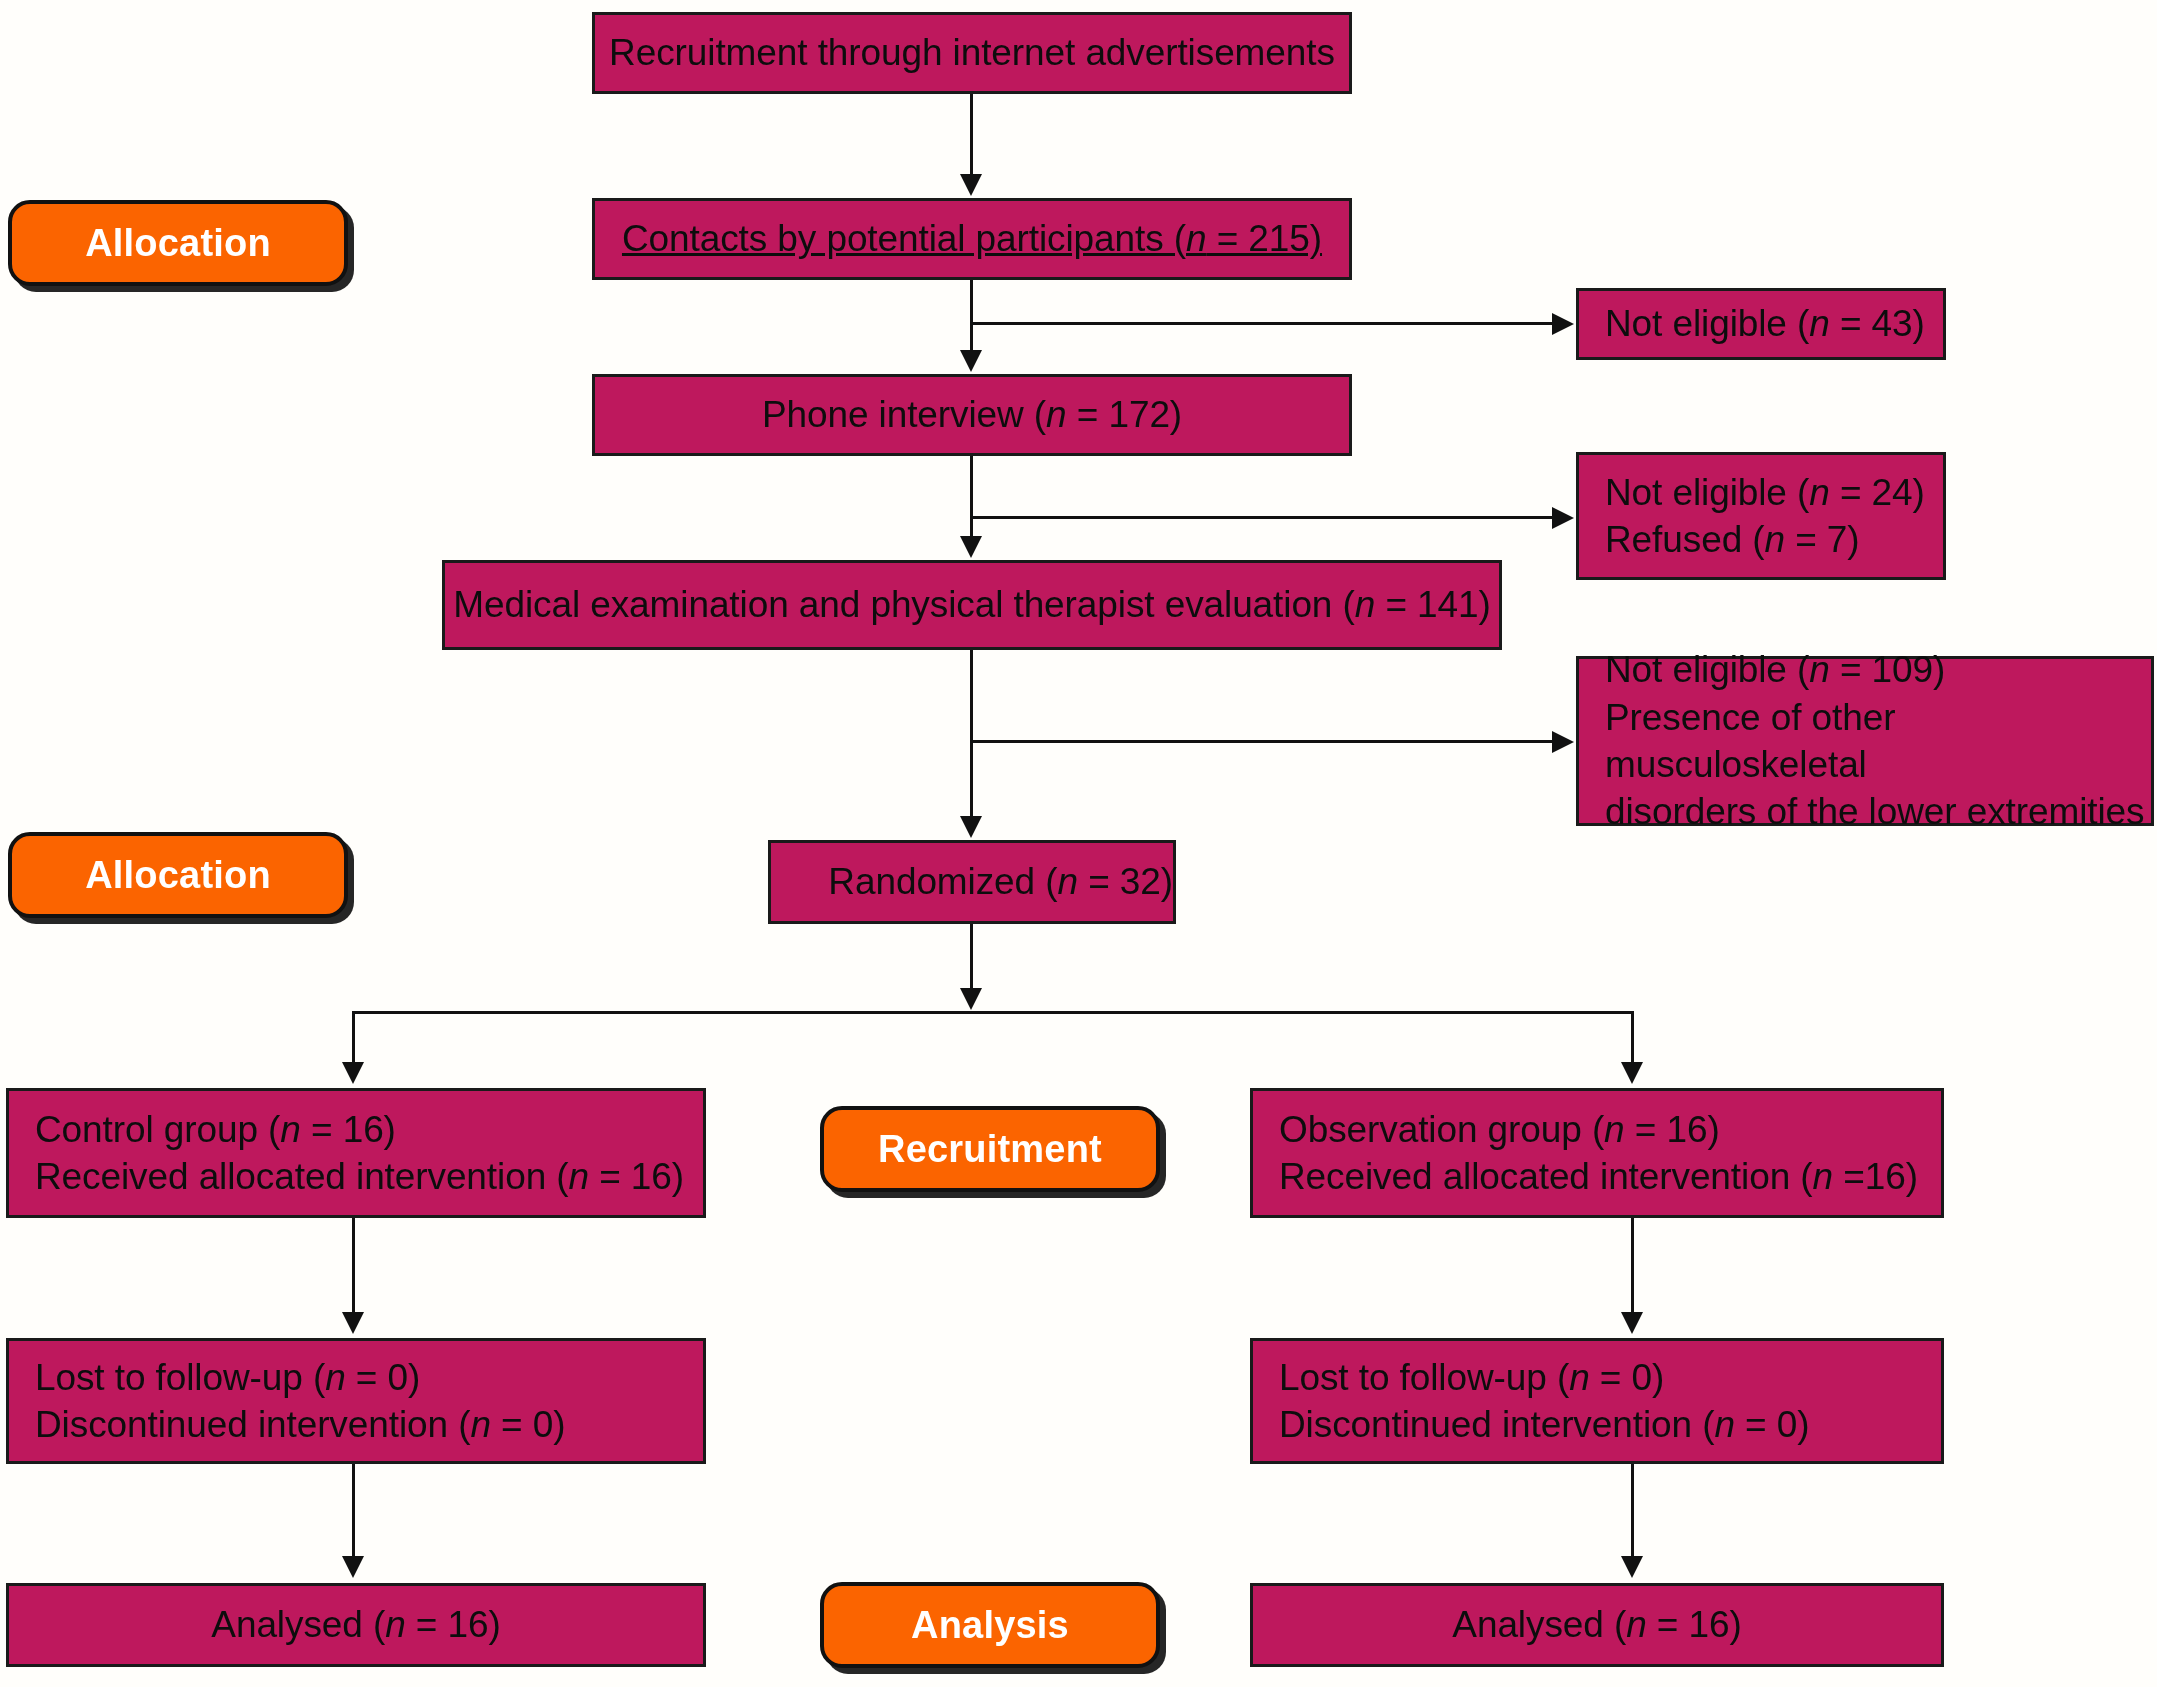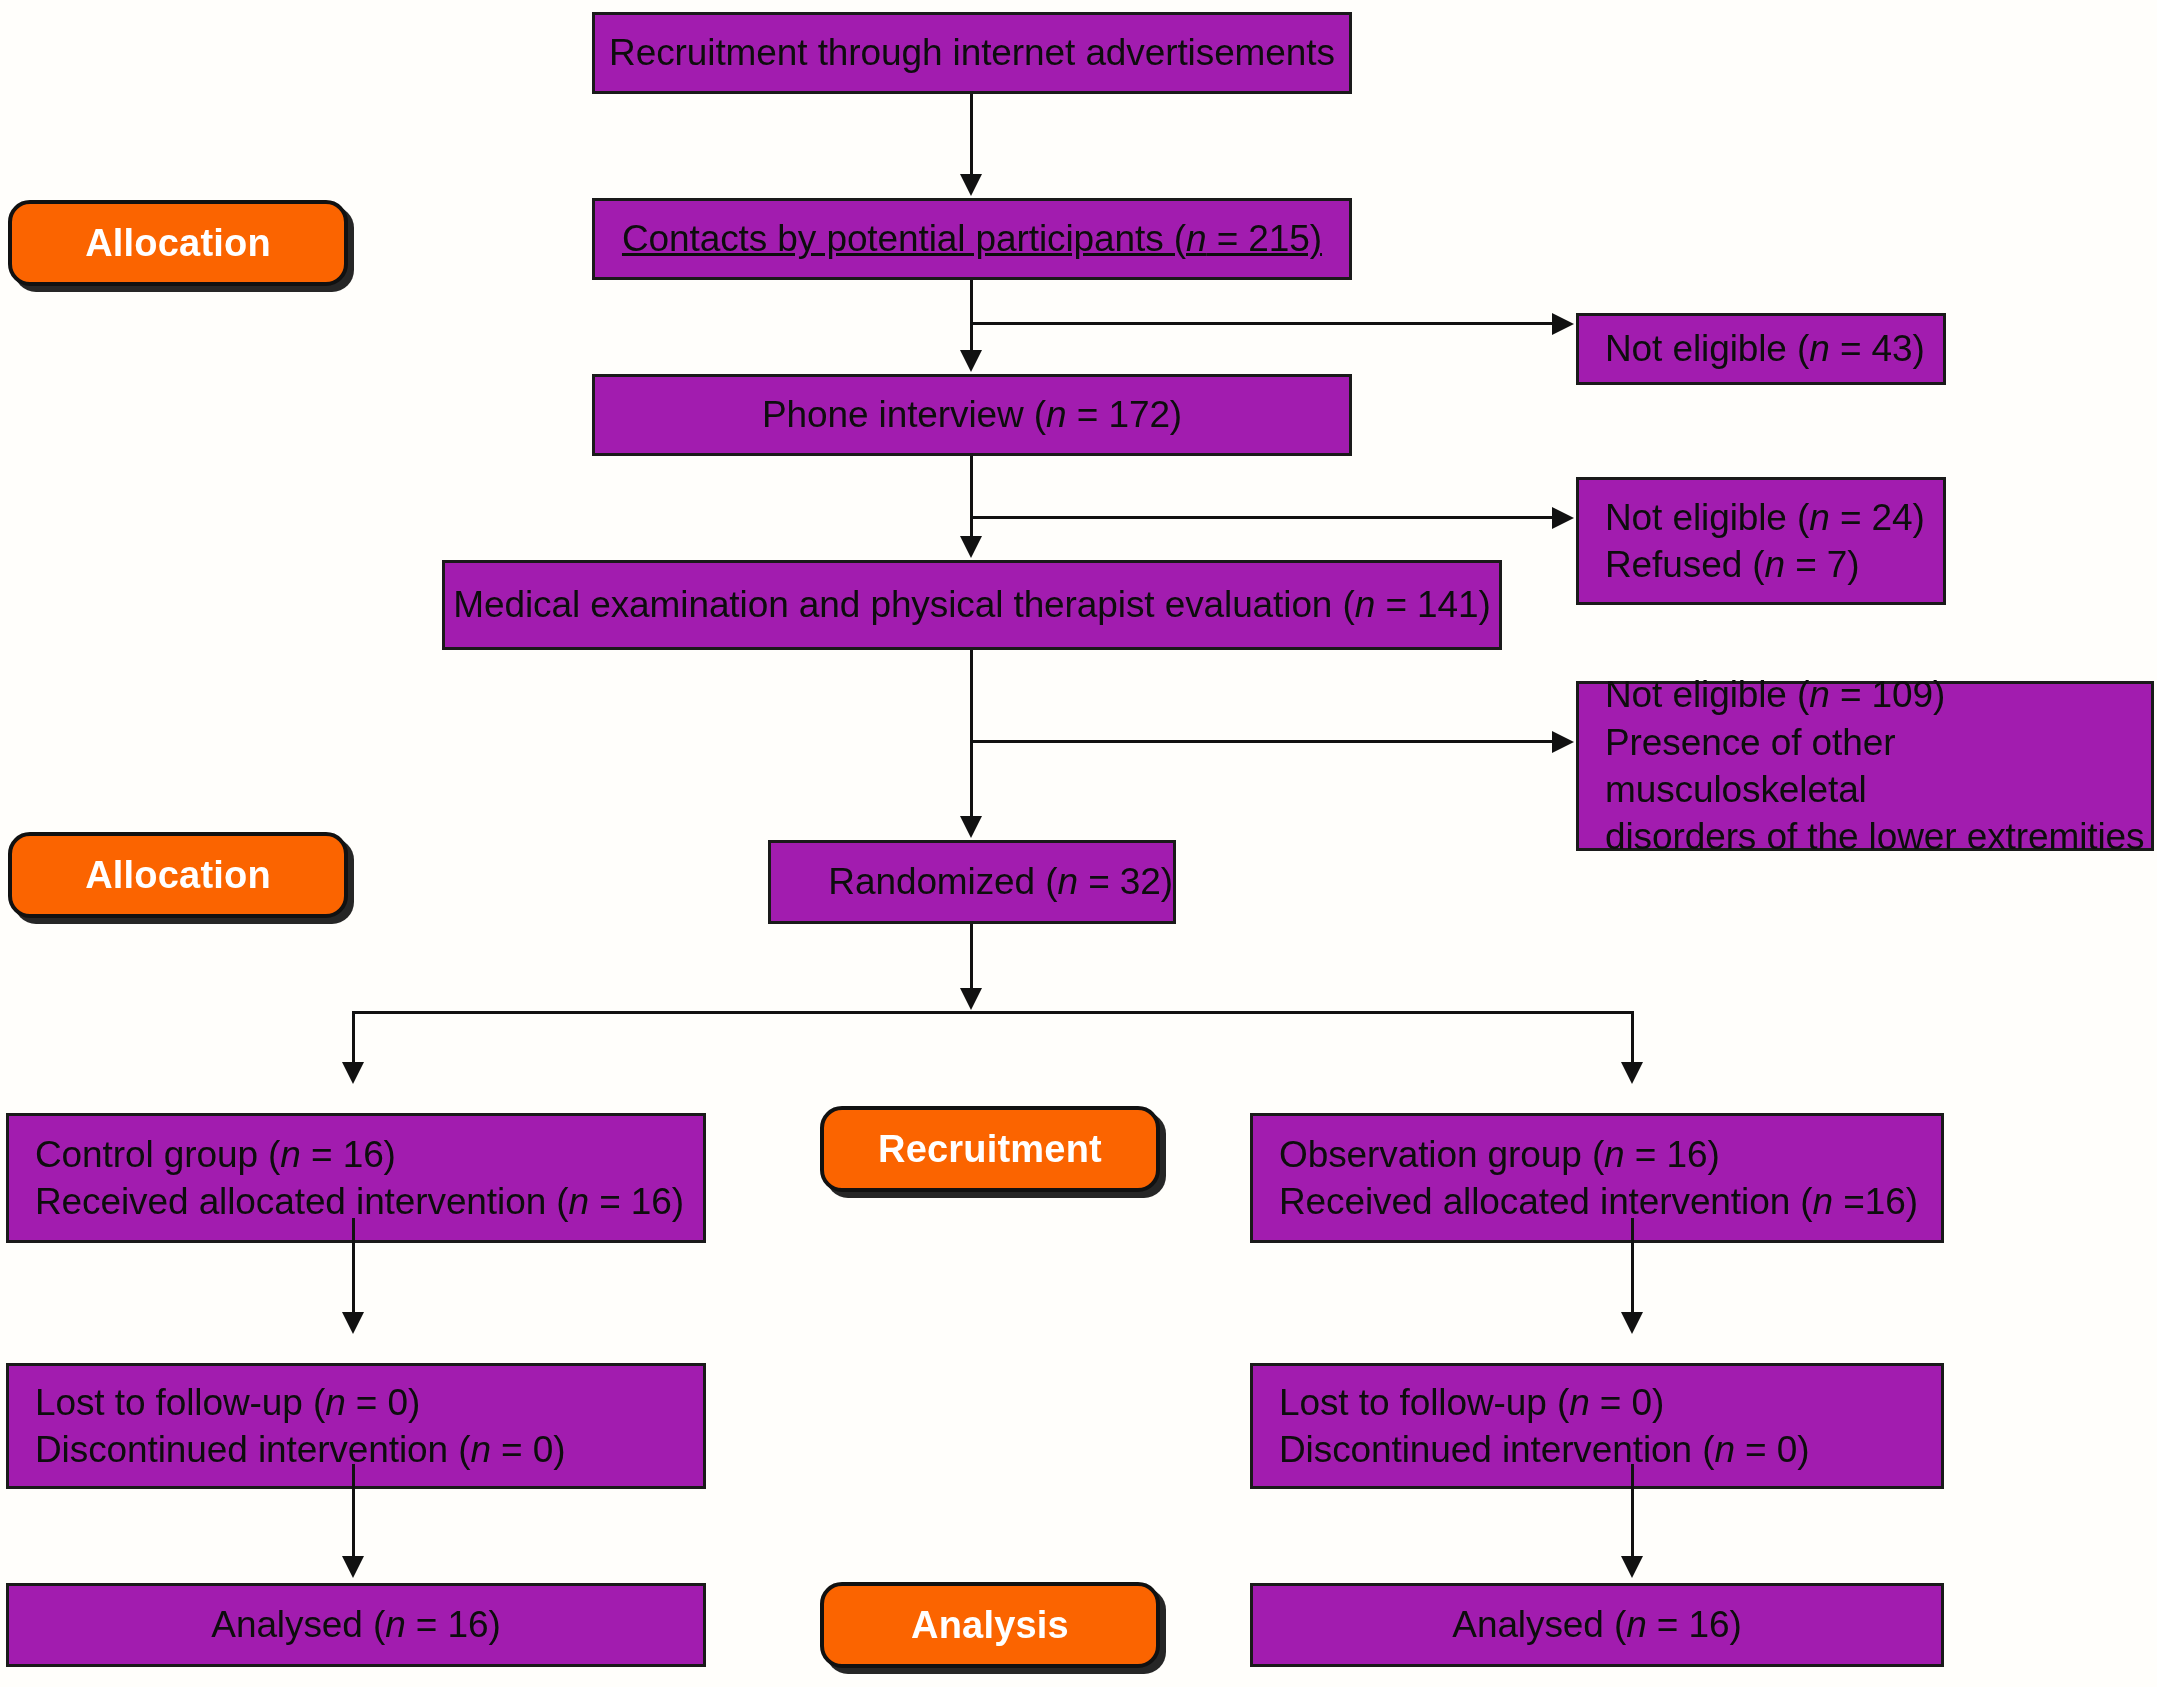--- a/index.html
+++ b/index.html
@@ -14,36 +14,35 @@
     position: relative;
     width: 2157px;
     height: 1687px;
     background: #fffefb;
     overflow: hidden;
   }
   .node {
     position: absolute;
     box-sizing: border-box;
     border: 3px solid #1a1a1a;
-    background: #a21caf;
+    background: #be185d;
     display: flex;
     align-items: center;
     font-size: 37px;
     color: #0d0d0d;
     line-height: 1.28;
     letter-spacing: -0.1px;
   }
   .node.center {
     justify-content: center;
     text-align: center;
   }
   .node.left {
     justify-content: flex-end;
     text-align: left;
-    margin-top: 25px;
   }
   .node .txt {
     display: block;
     width: 100%;
     white-space: pre-line;
   }
   .node.left .txt {
     padding-left: 26px;
   }
   .badge {

